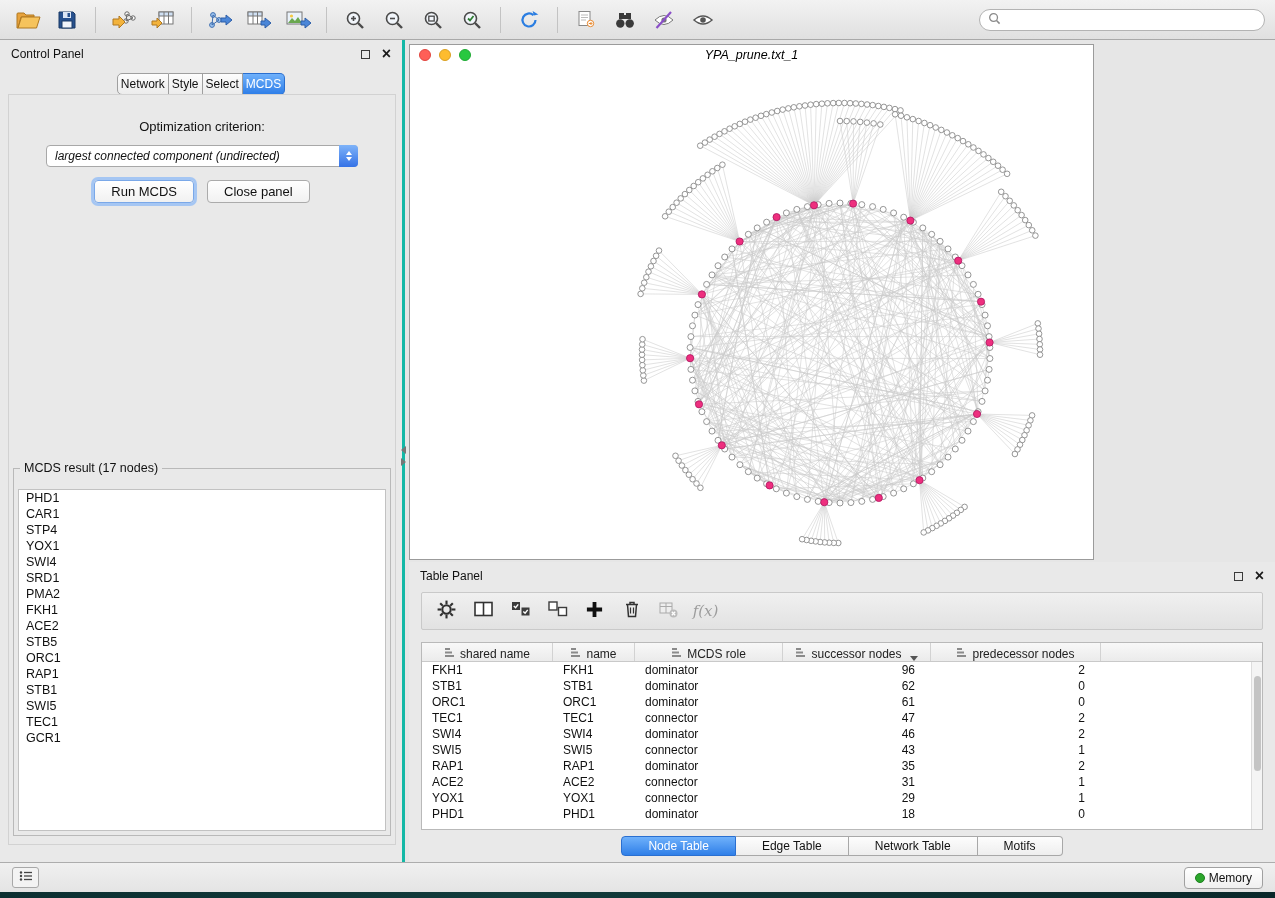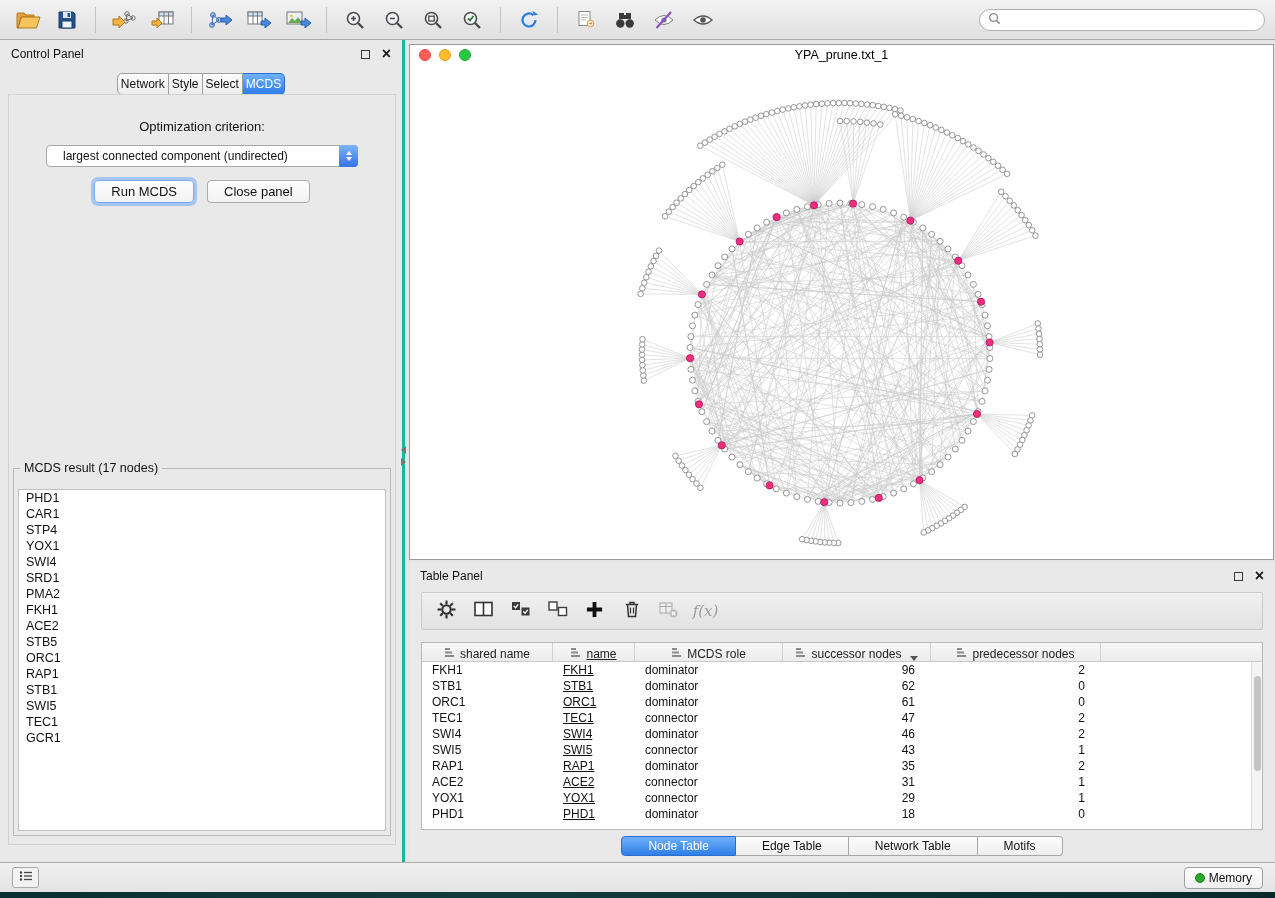--- a/index.html
+++ b/index.html
@@ -31,21 +31,21 @@
             border:1px solid #9f9f9f; border-left:none; }
   .cp-tab:first-child { border-left:1px solid #9f9f9f; border-radius:5px 0 0 5px; }
   .cp-tab:last-child { border-radius:0 5px 5px 0; }
   .cp-tab.active { background:linear-gradient(#6fb1fb,#2f7fe8); color:#fff; border-color:#2a6fd0; }
 
   .cp-content { position:absolute; top:54px; left:8px; width:388px; height:751px;
                 border:1px solid #d2d2d2; background:#e9e9e9; }
   .opt-label { margin-top:24px; text-align:center; font-size:13px; }
   .select { width:312px; height:22px; margin:11px auto 0; background:#fff; border:1px solid #a8a8a8;
             border-radius:4px; display:flex; align-items:center; }
-  .select-text { flex:1; font-size:12px; padding-left:16px; white-space:nowrap; overflow:hidden; }
+  .select-text { flex:1; font-size:12px; padding-left:8px; white-space:nowrap; overflow:hidden;font-style:italic; }
   .select-step { width:19px; height:22px; margin-right:-1px; border-radius:0 4px 4px 0;
                  background:linear-gradient(#7eb3f9,#3572e6); display:flex; flex-direction:column;
                  align-items:center; justify-content:center; gap:2px; }
   .tri-up { width:0; height:0; border-left:3.5px solid transparent; border-right:3.5px solid transparent; border-bottom:4px solid #fff; }
   .tri-dn { width:0; height:0; border-left:3.5px solid transparent; border-right:3.5px solid transparent; border-top:4px solid #fff; }
 
   .btn-row { display:flex; justify-content:center; gap:13px; margin-top:13px; }
   .btn { font-size:13px; font-family:inherit; padding:3px 16px; background:linear-gradient(#ffffff,#f1f1f1);
          border:1px solid #ababab; border-radius:4px; color:#111; }
   .btn.focus-ring { box-shadow:0 0 0 3px rgba(120,175,250,.6); border-color:#7aa8e8; }
@@ -56,22 +56,22 @@
   .mcds-list { position:absolute; left:4px; right:4px; top:14px; bottom:4px; background:#fff;
                border:1px solid #c2c2c2; overflow:hidden; }
   .mcds-item { font-size:12.5px; line-height:16px; padding-left:7px; }
 
   .split-handles { position:absolute; left:399px; top:446px; width:9px; display:flex;
                    flex-direction:column; gap:4px; align-items:center; }
   .arr-l { width:0; height:0; border-top:4px solid transparent; border-bottom:4px solid transparent; border-right:5px solid #777; }
   .arr-r { width:0; height:0; border-top:4px solid transparent; border-bottom:4px solid transparent; border-left:5px solid #777; }
 
   
-  .net-window { position:absolute; left:409px; top:44px; width:865px; height:516px;
-                background:#fff; border:1px solid #9b9b9b; }
+  .net-window { position:absolute; left:409px; top:44px; width:685px; height:516px;
+                background:#fff; border:1px solid #9b9b9b;font-style:italic; }
   .net-titlebar { height:20px; position:relative; display:flex; align-items:center; padding-left:9px; gap:8px; }
   .tl { width:12px; height:12px; border-radius:50%; }
   .tl.red    { background:#ff5f57; border:1px solid #e14640; }
   .tl.yellow { background:#febc2e; border:1px solid #d9a022; }
   .tl.green  { background:#28c840; border:1px solid #1faa34; }
   .net-title { position:absolute; left:0; right:0; text-align:center; font-size:12.5px; color:#000; }
   #net-svg { position:absolute; top:20px; left:0; }
 
   
   .table-panel { position:absolute; left:409px; top:562px; width:866px; height:300px; background:#e9e9e9; }
@@ -84,21 +84,21 @@
   .ntable { position:absolute; left:12px; right:12px; top:80px; height:188px; background:#fff;
             border:1px solid #b9b9b9; overflow:hidden; }
   .thead { display:flex; height:19px; background:linear-gradient(#f8f8f8,#ebebeb);
            border-bottom:1px solid #c9c9c9; font-size:12px; }
   .thcell { display:flex; align-items:flex-end; justify-content:center; gap:5px;
             border-right:1px solid #d2d2d2; color:#222; white-space:nowrap; overflow:hidden; }
   .hdr-caret { width:0; height:0; border-left:4px solid transparent; border-right:4px solid transparent;
                border-top:5px solid #555; margin-left:3px; }
   .trow { display:flex; height:16px; }
   .tcell { font-size:12px; line-height:16px; padding:0 10px; white-space:nowrap; overflow:hidden; }
-  .c-shared { width:131px; } .c-name { width:82px;text-decoration:underline; } .c-role { width:148px; }
+  .c-shared { width:131px; } .c-name { width:82px; } .c-role { width:148px; }
   .c-succ { width:148px; } .c-pred { width:170px; } .c-fill { flex:1; border-right:none !important; }
   .tcell.c-succ, .tcell.c-pred { text-align:right; padding-right:16px; }
   .vscroll { position:absolute; top:19px; right:0; bottom:0; width:11px; background:#f4f4f4; border-left:1px solid #ddd; }
   .vthumb { position:absolute; top:14px; left:1.5px; width:7px; height:95px; background:#c4c4c4; border-radius:4px; }
 
   .tp-tabs { position:absolute; bottom:6px; left:0; right:0; display:flex; justify-content:center; }
   .tp-tab { font-size:12px; padding:2px 26px; background:linear-gradient(#fdfdfd,#eeeeee);
             border:1px solid #a8a8a8; border-left:none; }
   .tp-tab:first-child { border-left:1px solid #a8a8a8; border-radius:4px 0 0 4px; }
   .tp-tab:last-child { border-radius:0 4px 4px 0; }

